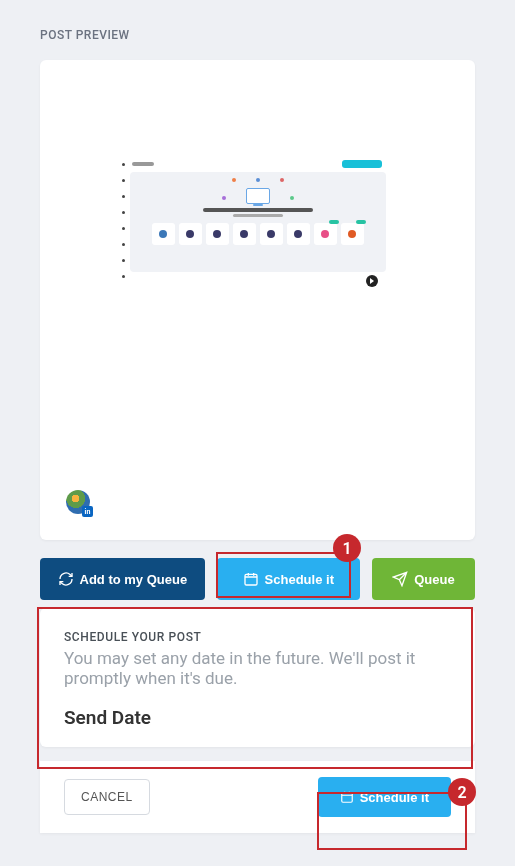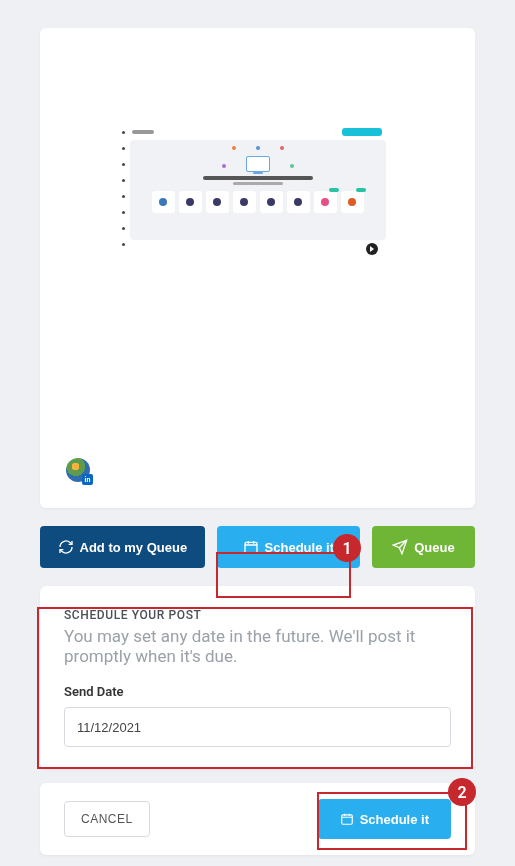--- a/index.html
+++ b/index.html
@@ -194,60 +194,60 @@
     justify-content: center;
     gap: 6px;
     cursor: pointer;
   }
   .btn-queue { background: #0e4c80; flex: 1.15; }
   .btn-schedule { background: #29aff0; }
   .btn-post { background: #6fb637; flex: 0.72; }
   .btn svg { width: 16px; height: 16px; fill: none; stroke: #fff; stroke-width: 2; }
 
   .schedule-panel {
-    margin-top: 18px;
+    margin-top: 8px;
     background: #fff;
     border-radius: 6px;
-    padding: 22px 24px 22px 24px;
+    padding: 22px 24px 10px 24px;
     box-shadow: 0 1px 3px rgba(0,0,0,0.05);
   }
   .panel-title {
     font-size: 12px;
     letter-spacing: 0.6px;
     color: #495057;
     font-weight: 500;
     margin-bottom: 4px;
   }
   .panel-sub {
     font-size: 17px;
     color: #9aa1a9;
     margin-bottom: 18px;
   }
   .field-row { display: flex; gap: 16px; }
   .field { flex: 1; display: flex; flex-direction: column; }
   .field-label {
-    font-size: 13px;
+    font-size: 19px;
     color: #333;
     font-weight: 600;
     margin-bottom: 8px;
   }
   .field-input {
     height: 40px;
     border: 1px solid #d6dae0;
     border-radius: 4px;
     padding: 0 12px;
     font-size: 13px;
     color: #444;
     outline: none;
   }
 
   .footer-row {
     margin-top: 14px;
     background: #fff;
-    border-radius: 6px;
+    border-radius: 0;
     box-shadow: 0 1px 3px rgba(0,0,0,0.05);
     padding: 16px 24px;
     display: flex;
     justify-content: space-between;
     align-items: center;
   }
   .btn-secondary {
     background: #fff;
     border: 1px solid #d6dae0;
     border-radius: 4px;
@@ -296,20 +296,21 @@
     font-weight: 600;
     pointer-events: none;
   }
   .anno-c1 { left: 333px; top: 534px; }
   .anno-c2 { left: 448px; top: 778px; }
 </style>
 </head>
 <body>
 
 <div class="page">
+  <div class="section-title">POST PREVIEW</div>
 
   <div class="preview-card">
     <div class="preview-image">
       <div class="bullet-col">
         <div class="bullet"></div>
           <div class="bullet"></div>
           <div class="bullet"></div>
         <div class="bullet"></div>
           <div class="bullet"></div>
           <div class="bullet"></div>
@@ -372,21 +373,20 @@
       <span>Queue</span>
     </button>
   </div>
 
   <div class="schedule-panel">
     <div class="panel-title">SCHEDULE YOUR POST</div>
     <div class="panel-sub">You may set any date in the future. We'll post it promptly when it's due.</div>
     <div class="field-row">
       <div class="field">
         <label class="field-label">Send Date</label>
-        <input class="field-input" value="11/12/2021" style="">
       </div>
     </div>
   </div>
 
   <div class="footer-row">
     <button class="btn-secondary">CANCEL</button>
     <button class="btn-primary">
       <svg viewBox="0 0 24 24">
           <rect x="3" y="5" width="18" height="16" rx="2"></rect>
           <path d="M3 9h18M8 3v4M16 3v4"></path>

